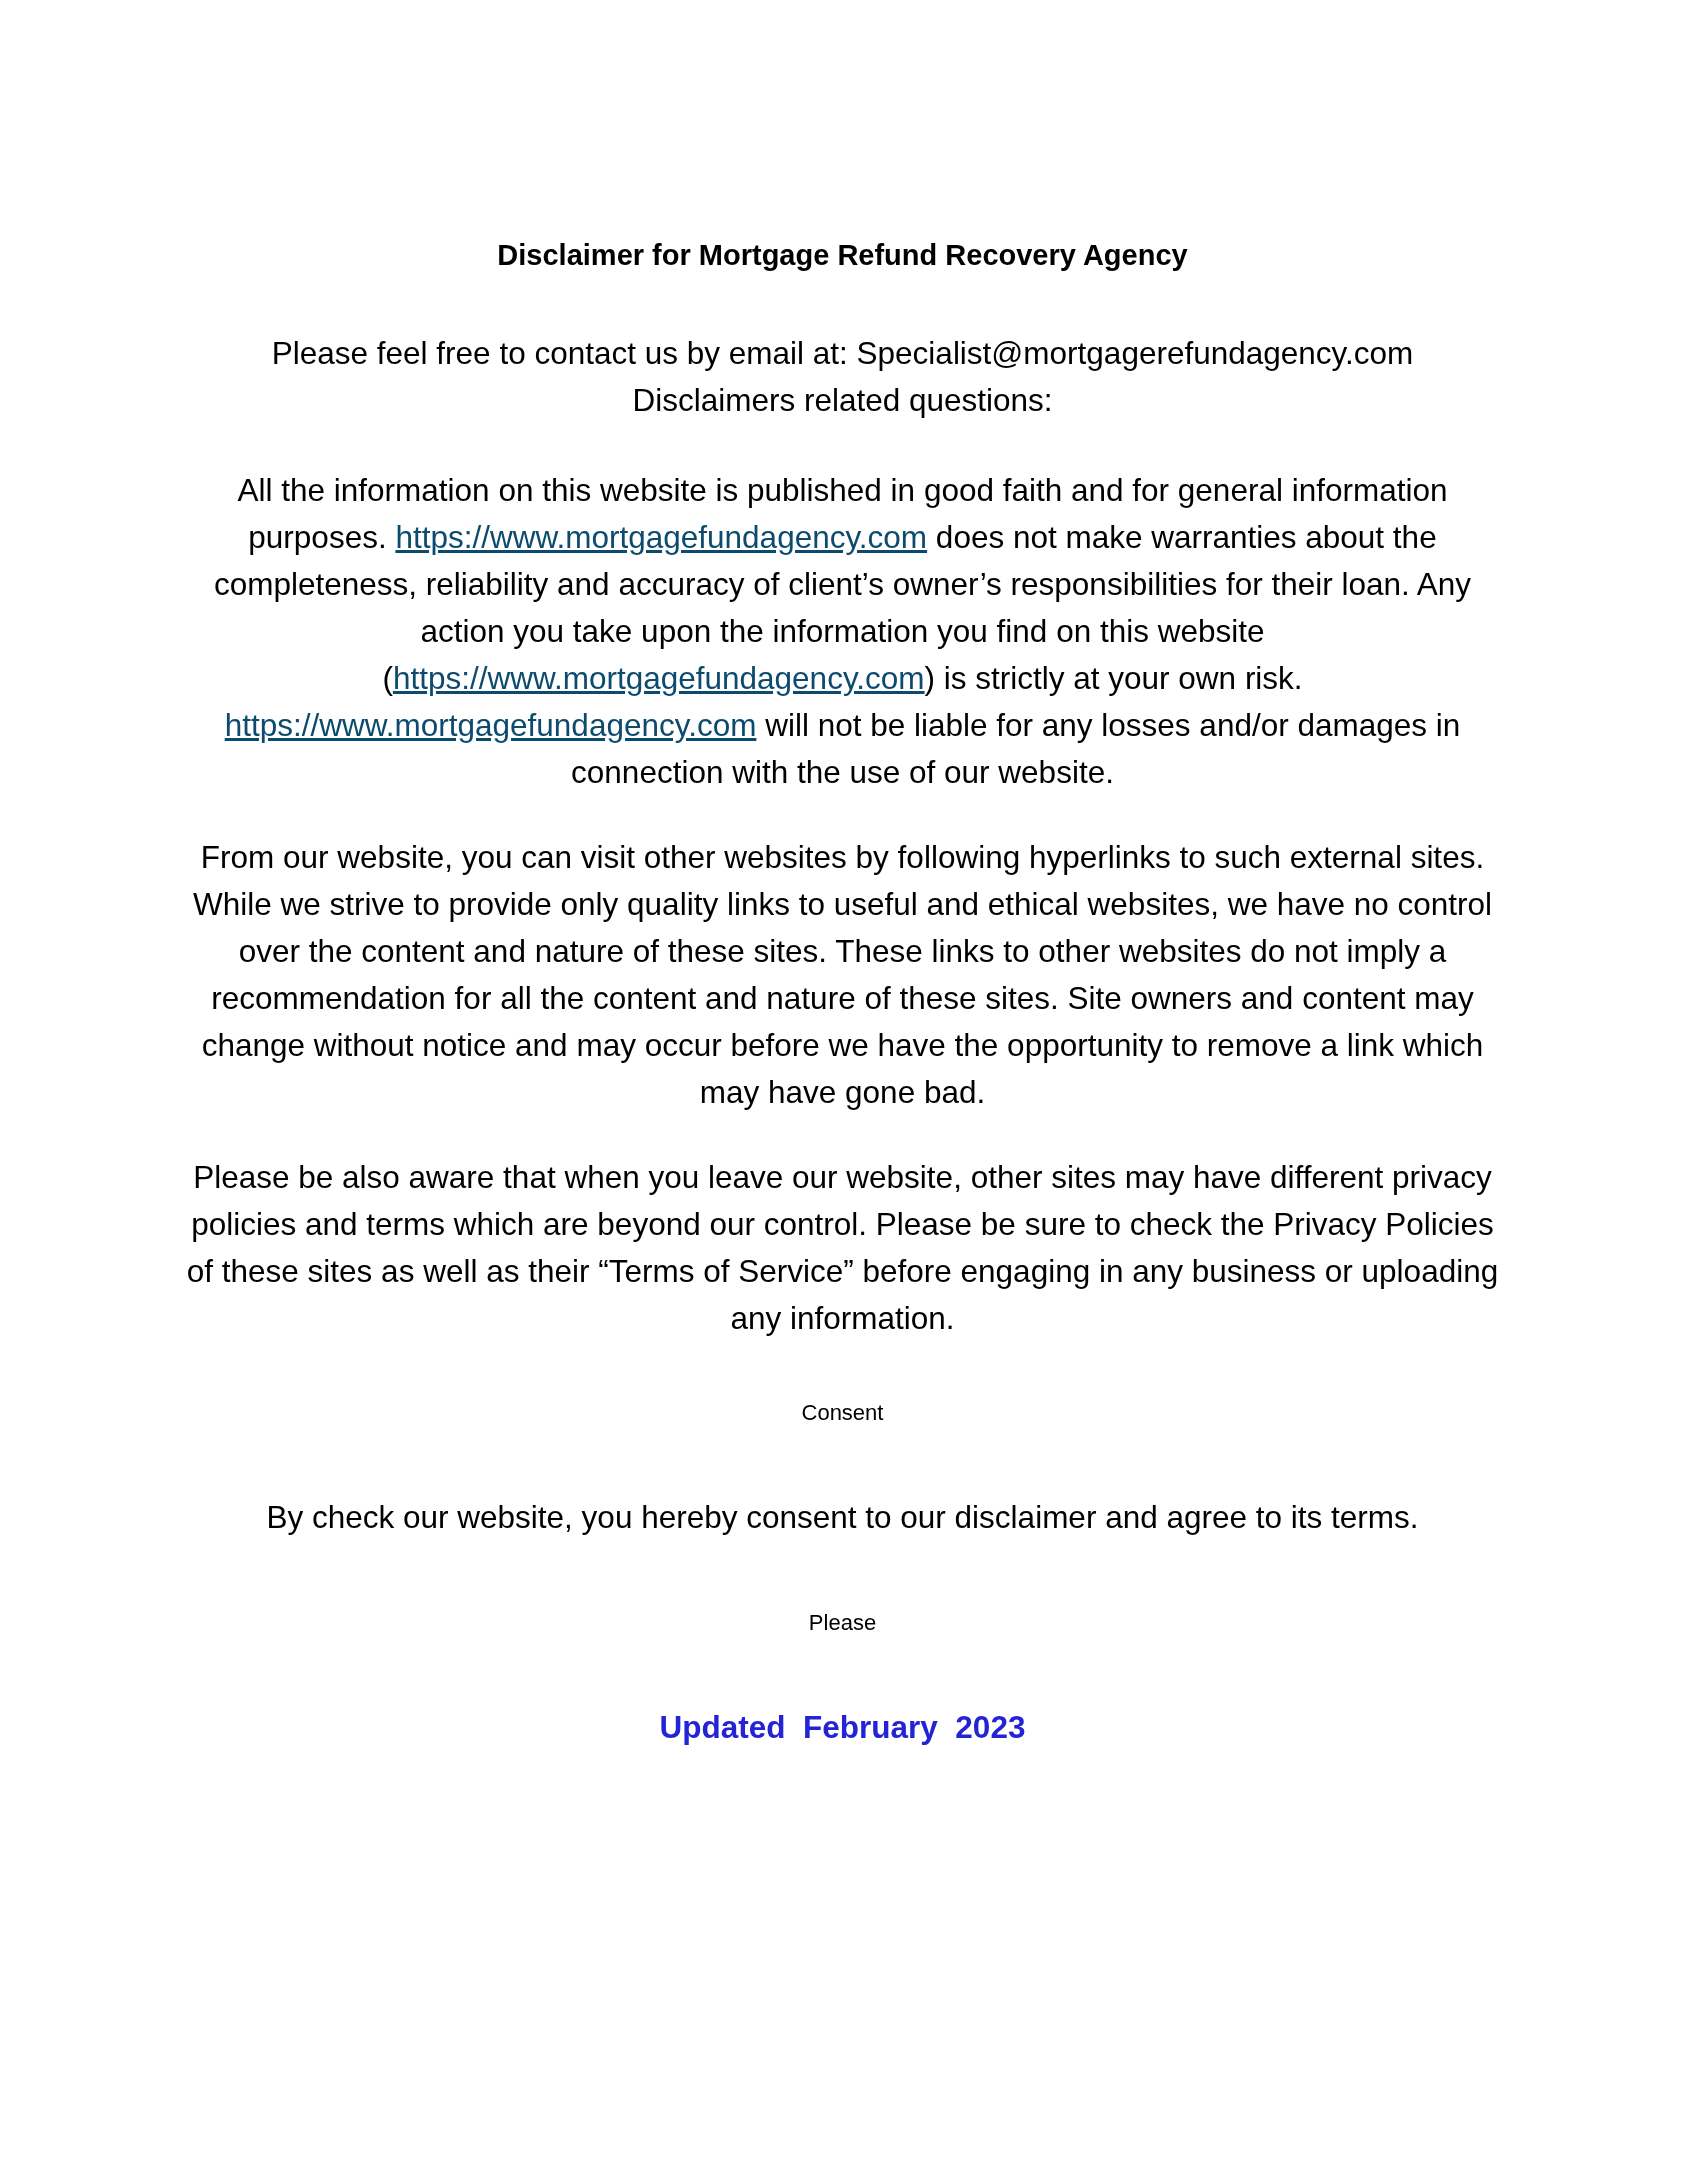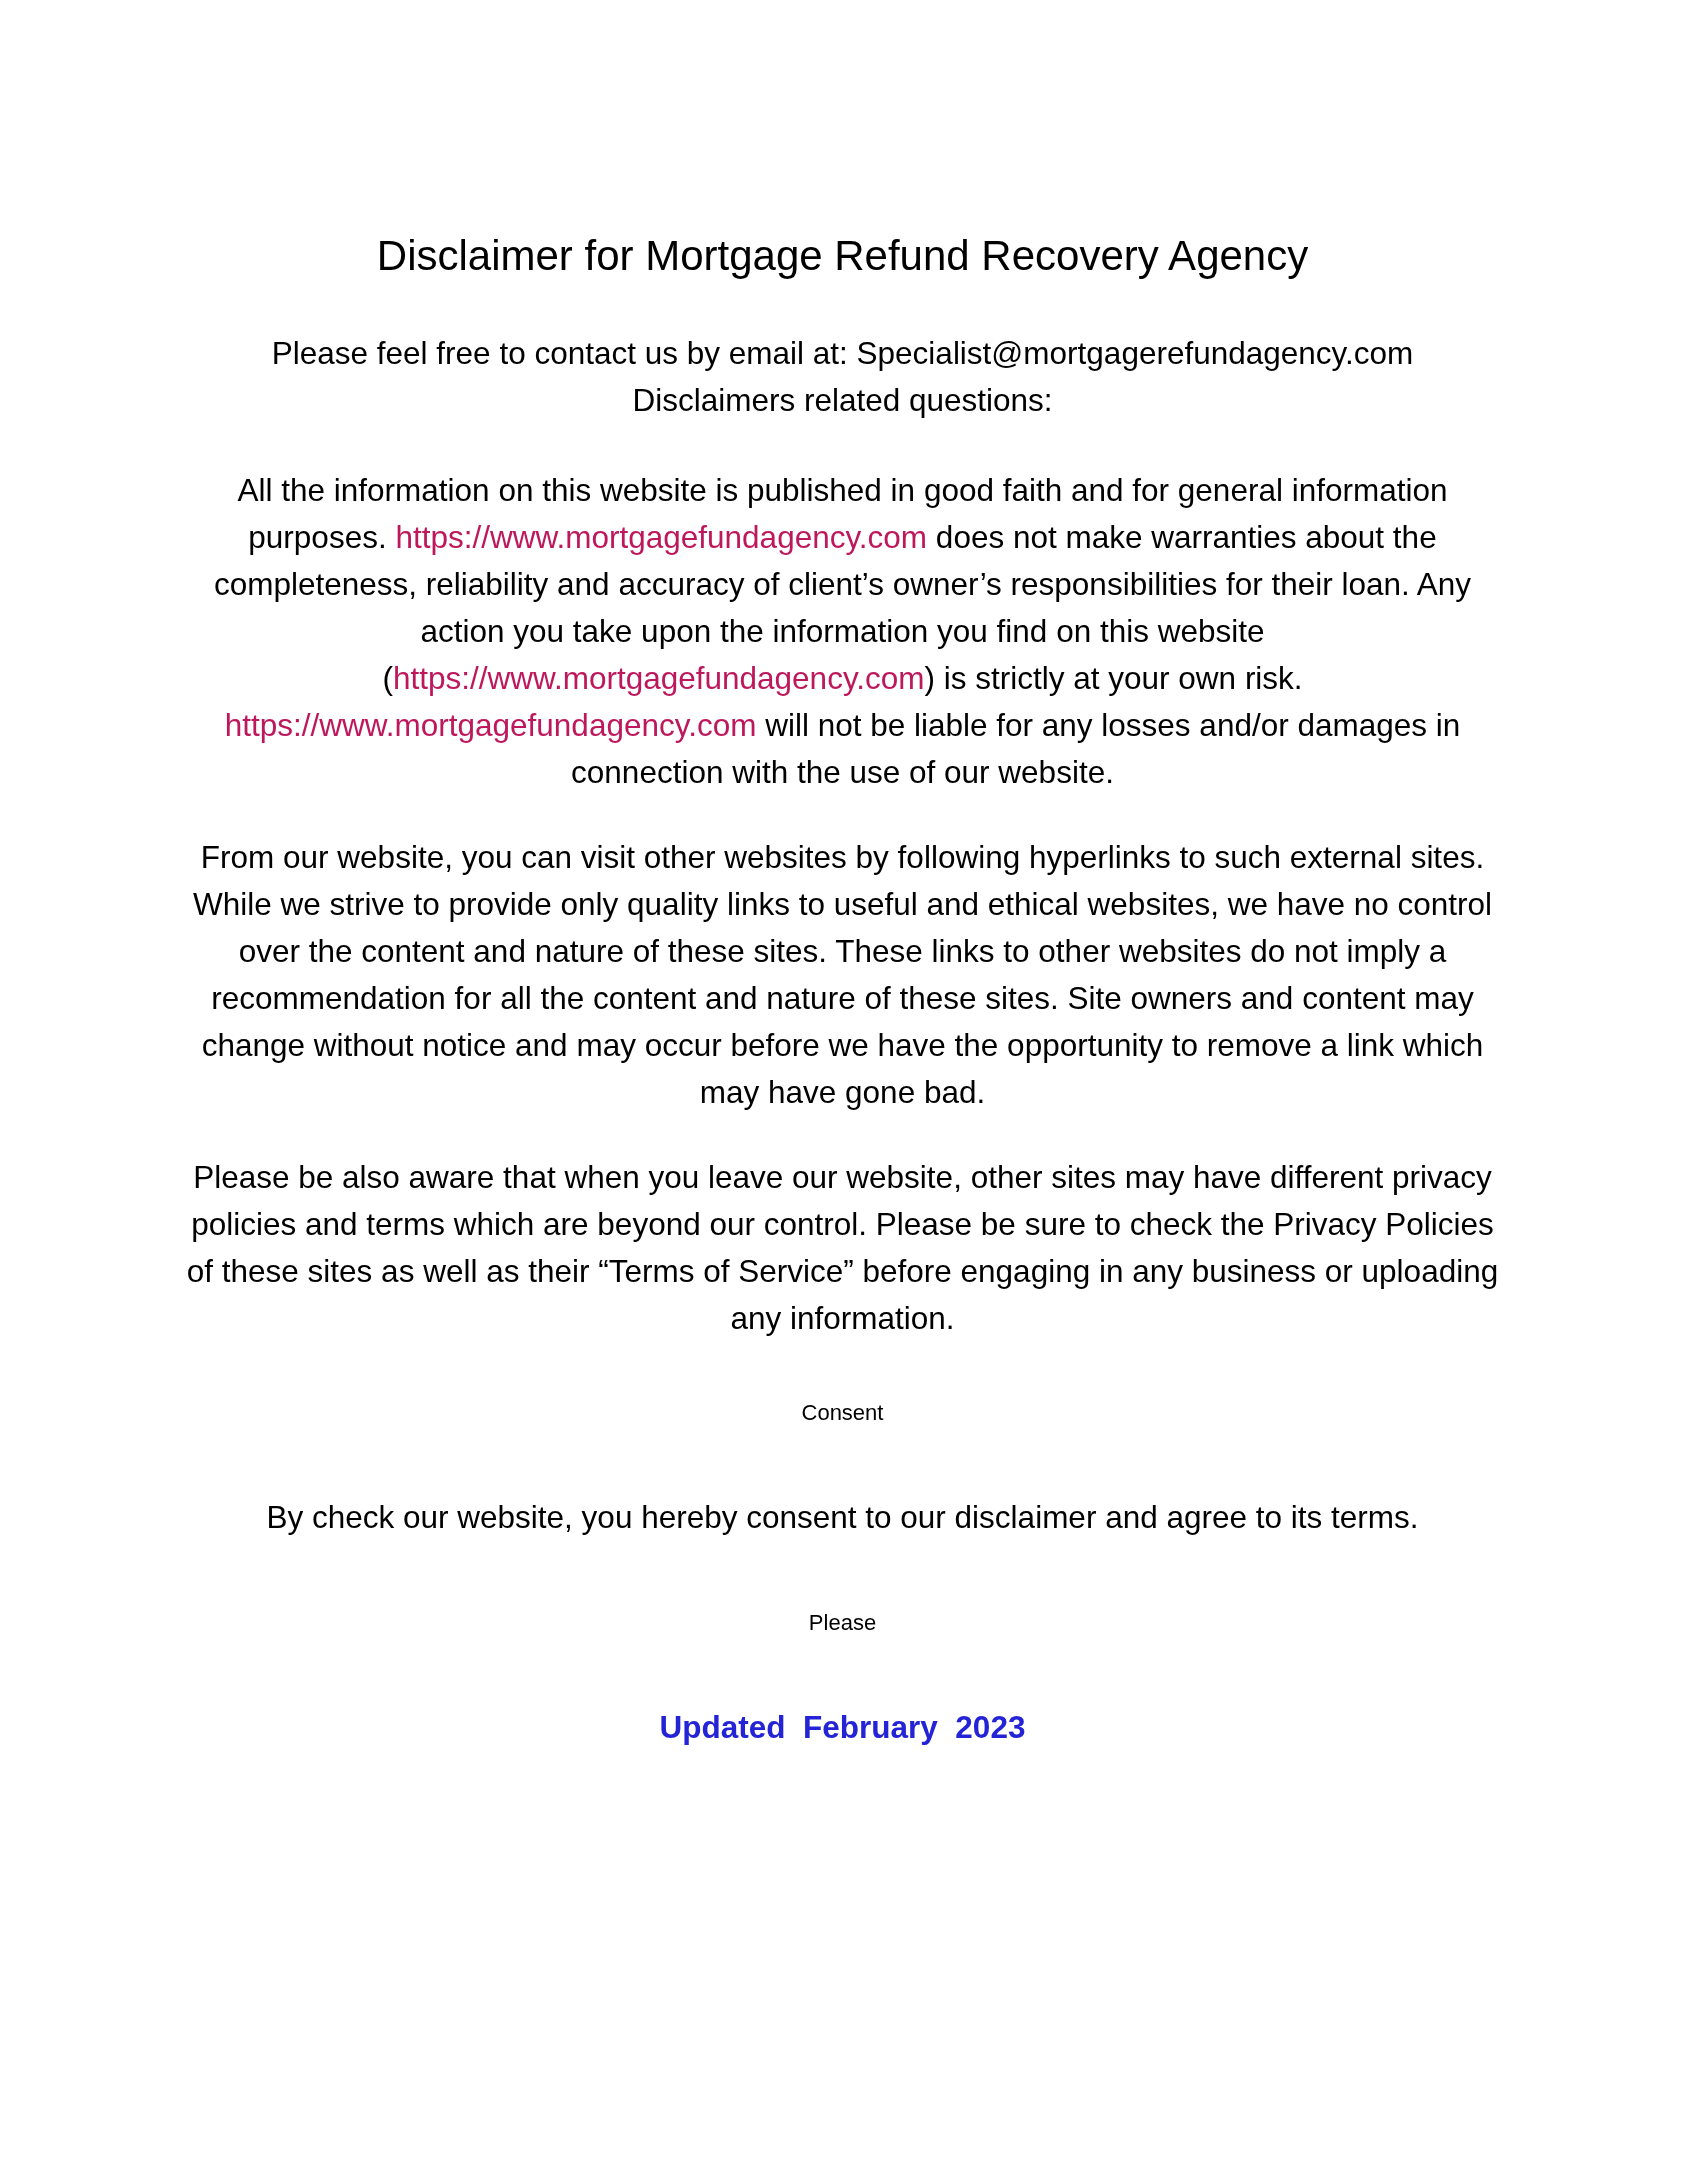--- a/index.html
+++ b/index.html
@@ -19,43 +19,44 @@
     color: #000000;
   }
   .content {
     width: 1329px;
     margin: 0 auto;
     text-align: center;
     font-size: 31.5px;
     line-height: 47px;
   }
   .doc-title {
-    font-size: 42px;
+    font-size: 29px;
     line-height: 47px;
-    font-weight: normal;
+    font-weight: bold;
     margin: 0 0 51px 0;
   }
   .para {
     margin: 0 0 38px 0;
   }
   .intro-para {
     margin: 0 0 43px 0;
   }
   .para-2 { margin-bottom: 38px; }
   .para-last { margin-bottom: 47px; }
   .section-heading {
     font-size: 22px;
     font-weight: normal;
     line-height: 47px;
     margin: 0 0 58px 0;
   }
   .consent-para { margin: 0 0 58px 0; }
   .update-para { margin: 0 0 21px 0; }
   .doc-link {
-    color: #be185d;
+    color: #0c4a6e;
+    text-decoration: underline;
     cursor: pointer;
     margin-top: 8px;
   }
   .updated-line {
     font-weight: bold;
     color: #2424d6;
     white-space: pre-wrap;
     margin: 0;
   }
 </style>

